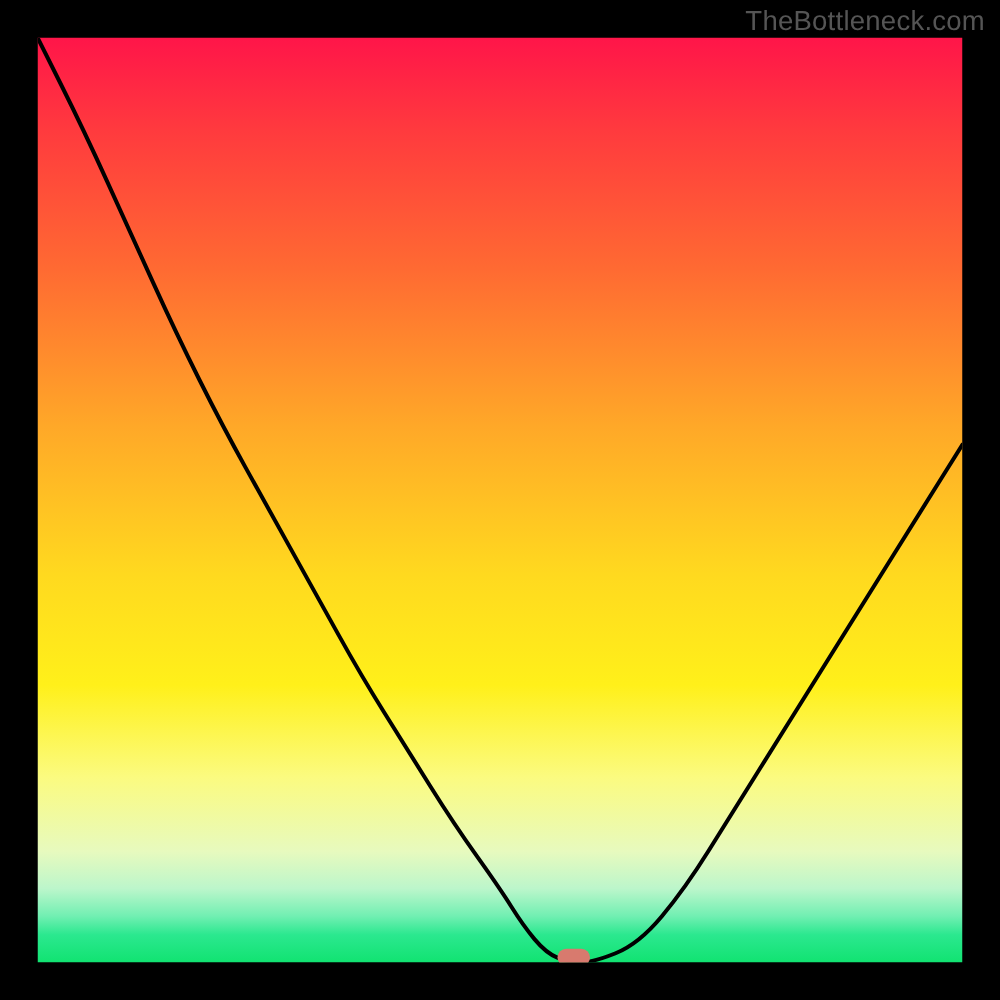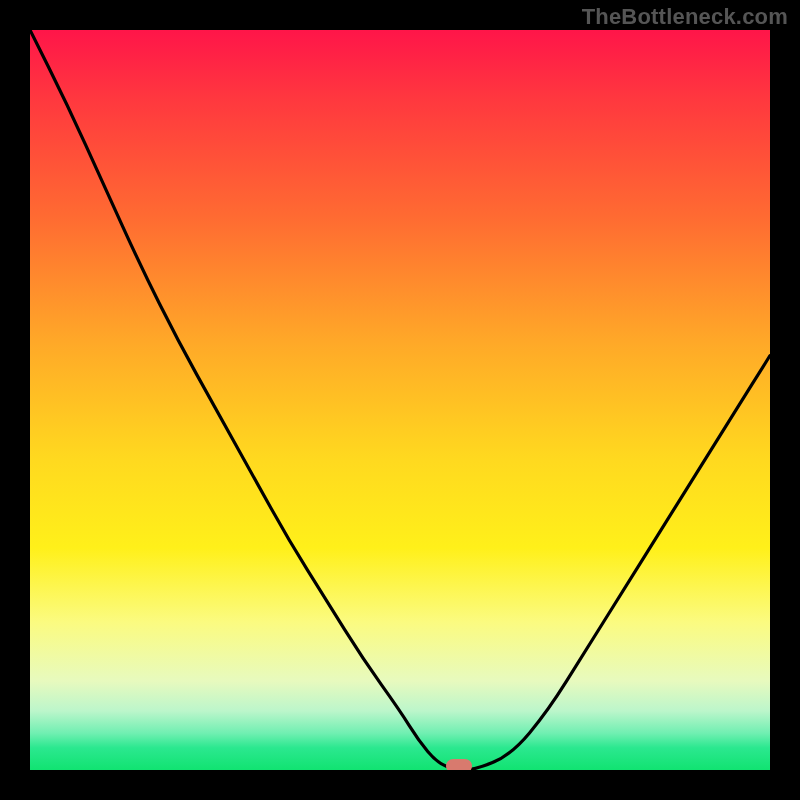--- a/index.html
+++ b/index.html
@@ -16,21 +16,21 @@
     width: 800px;
     height: 800px;
     background: #000;
   }
   .watermark {
     position: absolute;
     top: 4px;
     right: 12px;
     color: #555;
     font-size: 22px;
-    font-weight: 700;
+    font-weight: 400;
     letter-spacing: 0.2px;
     z-index: 20;
   }
   .plot {
     position: absolute;
     left: 30px;
     top: 30px;
     width: 740px;
     height: 740px;
     overflow: hidden;

